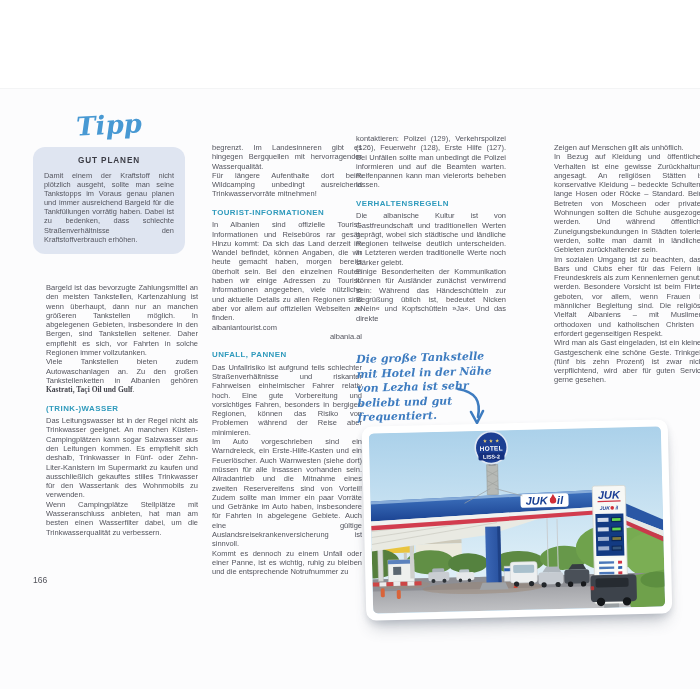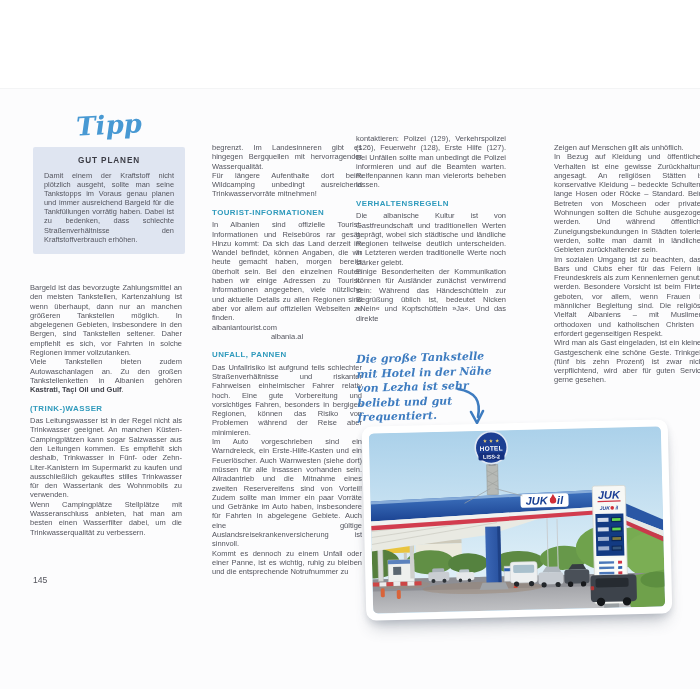--- a/index.html
+++ b/index.html
@@ -3,29 +3,29 @@
 <meta charset="utf-8">
 <style>
   html,body{margin:0;padding:0;width:700px;height:700px;background:#ffffff;overflow:hidden;}
   .sheet{position:absolute;left:0;top:0;width:700px;height:700px;background:#ffffff;
          font-family:"Liberation Sans",sans-serif;color:#54555e;}
   .page-tint{position:absolute;left:0;top:88px;width:700px;height:600px;background:#fcfcfd;border-top:1px solid #f3f4f5;}
   .col{position:absolute;font-size:7.5px;line-height:9.3px;color:#54555e;}
   .col p{margin:0;text-align:justify;hyphens:auto;-webkit-hyphens:auto;}
   .col .h{margin:9px 0 3.5px;font-size:7.9px;line-height:9px;font-weight:bold;letter-spacing:.45px;
           color:#2f9abc;text-align:left;}
-  .bold{font-weight:bold;color:#43444c;}
+  .bold{font-weight:bold;color:#43444c;font-family:Liberation Serif, serif;}
   .tipp-script{position:absolute;left:33px;top:110px;width:152px;text-align:center;
                font-family:"DejaVu Serif",serif;font-style:italic;font-weight:bold;
                font-size:26px;color:#4899d3;transform:rotate(-3deg);}
   .tip-box{position:absolute;left:33px;top:147px;width:152px;box-sizing:border-box;
-           background:#dfe5f1;border-radius:2px;padding:9px 11px 10px;}
+           background:#dfe5f1;border-radius:12px;padding:9px 11px 10px;}
   .tip-title{font-size:8.2px;font-weight:bold;letter-spacing:.9px;color:#3b3c45;text-align:center;margin-bottom:6px;}
   .tip-body{margin:0;font-size:7.4px;line-height:9.1px;text-align:justify;color:#54555e;hyphens:auto;}
-  .col1{left:30px;top:283px;width:152px;}
+  .col1{left:46px;top:283px;width:152px;}
   .col2{left:212px;top:143px;width:150px;}
   .col3{left:356px;top:134px;width:150px;}
   .col4{left:518px;top:143px;width:151px;margin-left:36px;}
   .pagenum{position:absolute;left:33px;top:575px;font-size:8.6px;color:#53545c;}
   .annotation{position:absolute;left:357px;top:351px;width:152px;
               font-family:"DejaVu Serif",serif;font-style:italic;font-weight:bold;
               font-size:11px;line-height:14.5px;color:#3e7cc0;transform:rotate(-1.5deg);}
   .arrow{position:absolute;left:452px;top:386px;width:44px;height:44px;}
   .photo-frame{position:absolute;left:364px;top:423px;width:292px;height:180px;padding:7px;
                background:#ffffff;border-radius:10px;transform:rotate(-1.4deg);
@@ -53,42 +53,42 @@
     <p>Das Leitungswasser ist in der Regel nicht als Trinkwasser geeignet. An manchen Küsten-Campingplätzen kann sogar Salzwasser aus den Leitungen kommen. Es empfiehlt sich deshalb, Trinkwasser in Fünf- oder Zehn-Liter-Kanistern im Supermarkt zu kaufen und ausschließlich gekauftes stilles Trinkwasser für den Wassertank des Wohnmobils zu verwenden.</p>
     <p>Wenn Campingplätze Stellplätze mit Wasseranschluss anbieten, hat man am besten einen Wasserfilter dabei, um die Trinkwasserqualität zu verbessern.</p>
   </div>
 
   <div class="col col2">
     <p>begrenzt. Im Landesinneren gibt es hingegen Bergquellen mit hervorragender Wasserqualität.</p>
     <p>Für längere Aufenthalte dort beim Wildcamping unbedingt ausreichend Trinkwasservorräte mitnehmen!</p>
     <p class="h">TOURIST-INFORMATIONEN</p>
     <p>In Albanien sind offizielle Tourist-Informationen und Reisebüros rar gesät. Hinzu kommt: Da sich das Land derzeit im Wandel befindet, können Angaben, die wir heute gemacht haben, morgen bereits überholt sein. Bei den einzelnen Routen haben wir einige Adressen zu Tourist-Informationen angegeben, viele nützliche und aktuelle Details zu allen Regionen sind aber vor allem auf offiziellen Webseiten zu finden.</p>
     <p style="text-align:left;">albaniantourist.com</p>
-    <p style="text-align:center;">albania.al</p>
+    <p style="text-align:right;">albania.al</p>
     <p class="h">UNFALL, PANNEN</p>
     <p>Das Unfallrisiko ist aufgrund teils schlechter Straßenverhältnisse und riskanter Fahrweisen einheimischer Fahrer relativ hoch. Eine gute Vorbereitung und vorsichtiges Fahren, besonders in bergigen Regionen, können das Risiko von Problemen während der Reise aber minimieren.</p>
     <p>Im Auto vorgeschrieben sind ein Warndreieck, ein Erste-Hilfe-Kasten und ein Feuerlöscher. Auch Warnwesten (siehe dort) müssen für alle Insassen vorhanden sein. Allradantrieb und die Mitnahme eines zweiten Reservereifens sind von Vorteil! Zudem sollte man immer ein paar Vorräte und Getränke im Auto haben, insbesondere für Fahrten in abgelegene Gebiete. Auch eine gültige Auslandsreisekrankenversicherung ist sinnvoll.</p>
     <p>Kommt es dennoch zu einem Unfall oder einer Panne, ist es wichtig, ruhig zu bleiben und die entsprechende Notrufnummer zu</p>
   </div>
 
   <div class="col col3">
     <p>kontaktieren: Polizei (129), Verkehrspolizei (126), Feuerwehr (128), Erste Hilfe (127). Bei Unfällen sollte man unbedingt die Polizei informieren und auf die Beamten warten. Reifenpannen kann man vielerorts beheben lassen.</p>
     <p class="h">VERHALTENSREGELN</p>
     <p>Die albanische Kultur ist von Gastfreundschaft und traditionellen Werten geprägt, wobei sich städtische und ländliche Regionen teilweise deutlich unterscheiden. In Letzteren werden traditionelle Werte noch stärker gelebt.</p>
     <p>Einige Besonderheiten der Kommunikation können für Ausländer zunächst verwirrend sein: Während das Händeschütteln zur Begrüßung üblich ist, bedeutet Nicken »Nein« und Kopfschütteln »Ja«. Und das direkte</p>
   </div>
 
   <div class="col col4">
     <p>Zeigen auf Menschen gilt als unhöflich.</p>
     <p>In Bezug auf Kleidung und öffentliches Verhalten ist eine gewisse Zurückhaltung angesagt. An religiösen Stätten ist konservative Kleidung – bedeckte Schultern, lange Hosen oder Röcke – Standard. Beim Betreten von Moscheen oder privaten Wohnungen sollten die Schuhe ausgezogen werden. Und während öffentliche Zuneigungsbekundungen in Städten toleriert werden, sollte man damit in ländlichen Gebieten zurückhaltender sein.</p>
     <p>Im sozialen Umgang ist zu beachten, dass Bars und Clubs eher für das Feiern im Freundeskreis als zum Kennenlernen genutzt werden. Besondere Vorsicht ist beim Flirten geboten, vor allem, wenn Frauen in männlicher Begleitung sind. Die religiöse Vielfalt Albaniens – mit Muslimen, orthodoxen und katholischen Christen – erfordert gegenseitigen Respekt.</p>
     <p>Wird man als Gast eingeladen, ist ein kleines Gastgeschenk eine schöne Geste. Trinkgeld (fünf bis zehn Prozent) ist zwar nicht verpflichtend, wird aber für guten Service gerne gesehen.</p>
   </div>
 
-  <div class="pagenum">145</div>
+  <div class="pagenum">166</div>
 
   <div class="annotation">Die große Tankstelle mit Hotel in der Nähe von Lezha ist sehr beliebt und gut frequentiert.</div>
 
   <svg class="arrow" viewBox="0 0 44 44">
     <path d="M6,3 C24,6 29,15 26,31" stroke="#3e7cc0" stroke-width="2.6" fill="none" stroke-linecap="round"></path>
     <path d="M19,26 L25,37 L31,25" stroke="#3e7cc0" stroke-width="2.6" fill="none" stroke-linecap="round" stroke-linejoin="round"></path>
   </svg>
 
   <div class="photo-frame">
     <div class="photo-inner">

